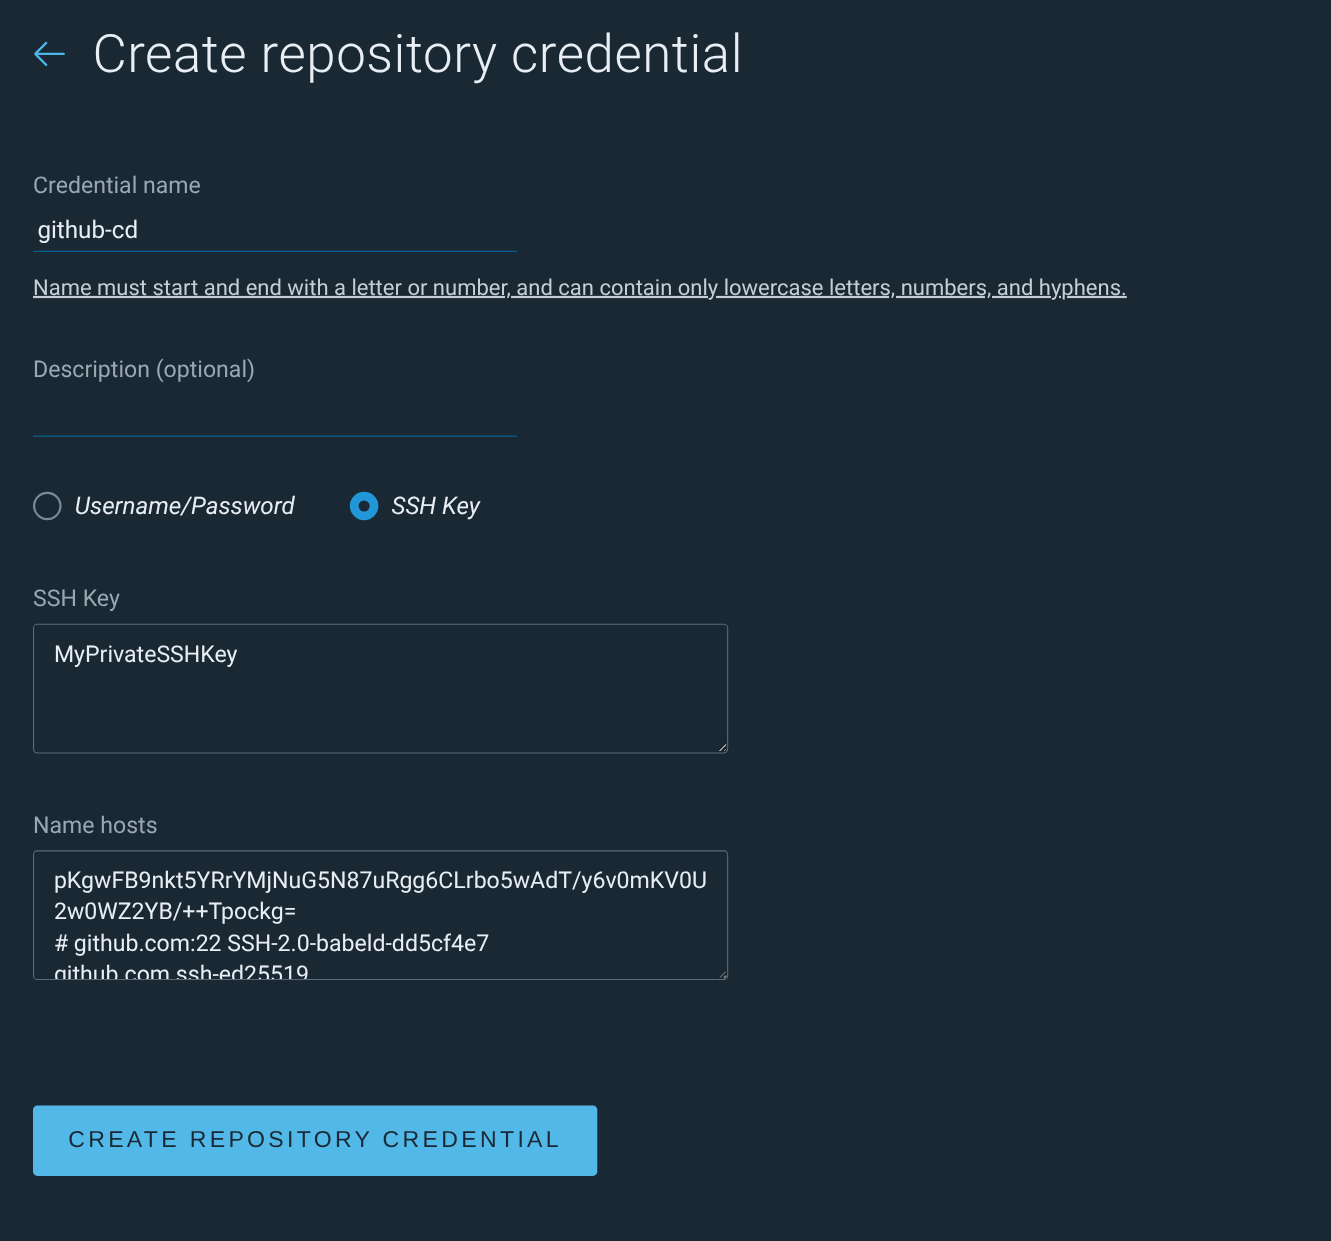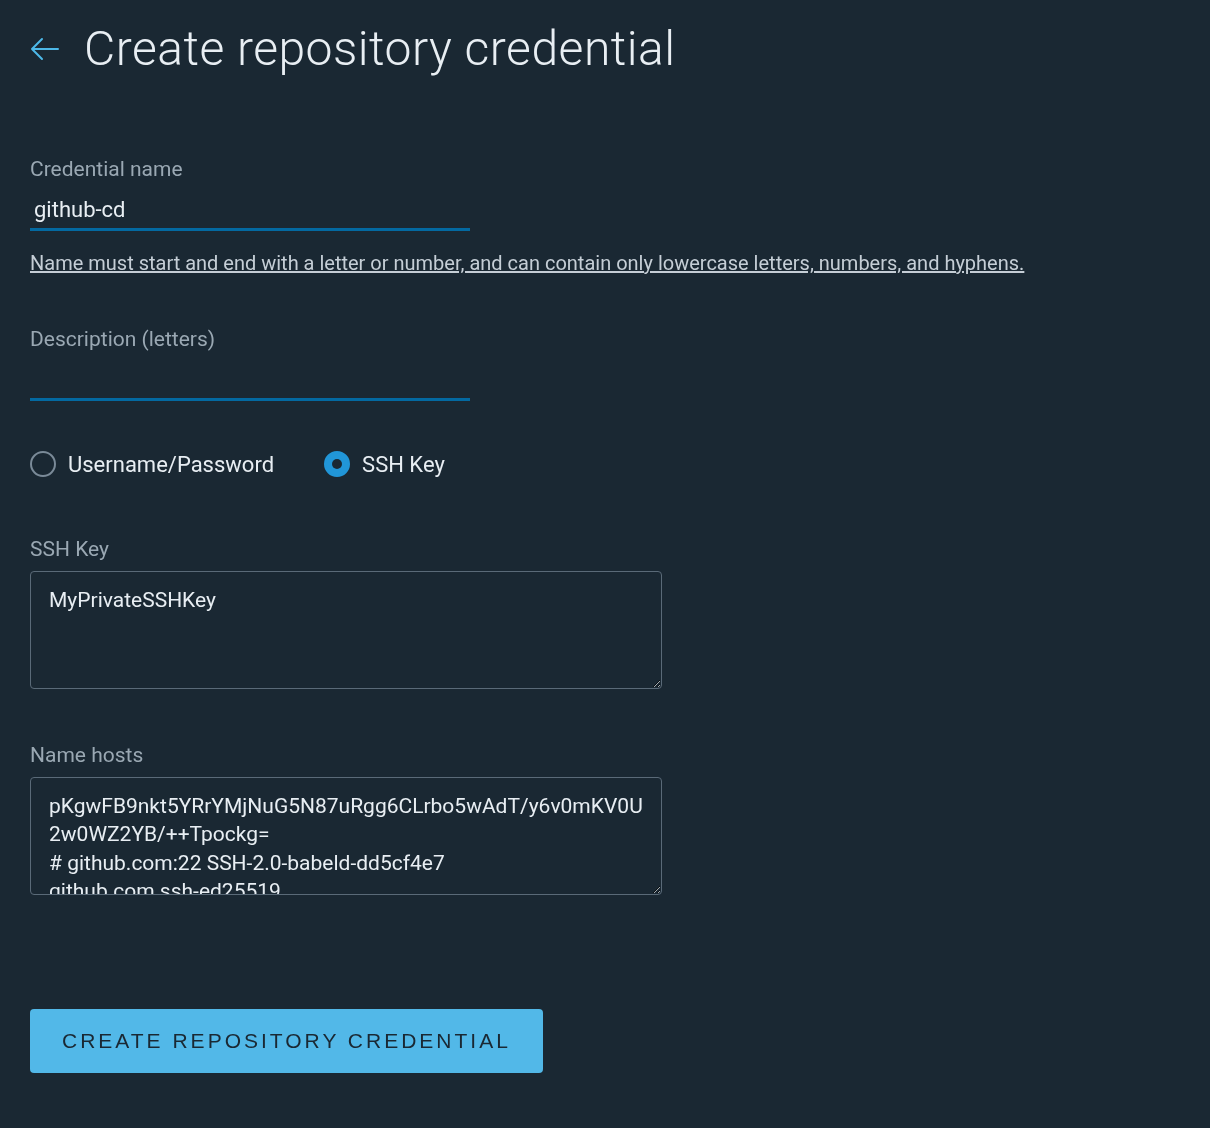--- a/index.html
+++ b/index.html
@@ -47,21 +47,21 @@
       display: block;
       font-size: 21px;
       color: #9aa8b3;
       margin-bottom: 10px;
       font-weight: 400;
     }
     
     .text-input {
       background: transparent;
       border: none;
-      border-bottom: 3px solid #0369a1;
+      border-bottom: 1px solid #0369a1;
       color: #e8eef3;
       font-size: 22px;
       padding: 6px 4px;
       width: 440px;
       outline: none;
       font-family: inherit;
     }
     
     .help-text {
       margin-top: 18px;
@@ -103,20 +103,21 @@
     .radio-dot {
       width: 10px;
       height: 10px;
       border-radius: 50%;
       background-color: #1a2833;
     }
     
     .radio-label {
       font-size: 22px;
       color: #e8eef3;
+      font-style: italic;
     }
     
     .textarea {
       background: transparent;
       border: 1px solid #5a6a78;
       border-radius: 4px;
       color: #e8eef3;
       font-size: 21px;
       padding: 14px 18px;
       width: 632px;
@@ -162,21 +163,21 @@
   <h1 class="page-title">Create repository credential</h1>
 </div>
 
 <div class="form-group">
   <label class="form-label">Credential name</label>
   <input type="text" class="text-input" value="github-cd" style="">
   <div class="help-text">Name must start and end with a letter or number, and can contain only lowercase letters, numbers, and hyphens.</div>
 </div>
 
 <div class="form-group">
-  <label class="form-label">Description (letters)</label>
+  <label class="form-label">Description (optional)</label>
   <input type="text" class="text-input" value="" style="">
 </div>
 
 <div class="radio-group">
   <div class="radio-option">
     <div class="radio-circle"></div>
     <span class="radio-label">Username/Password</span>
   </div>
   <div class="radio-option">
     <div class="radio-circle selected">

